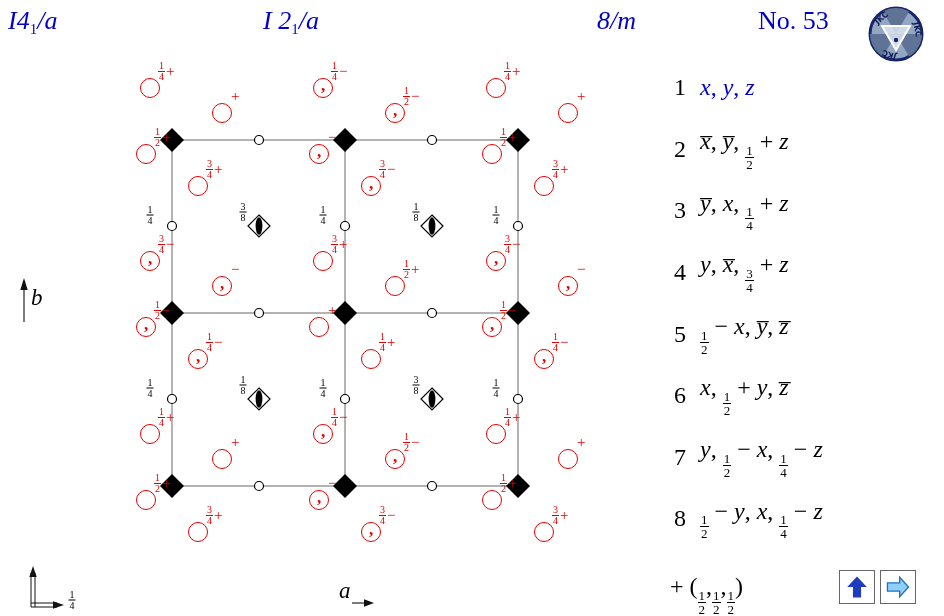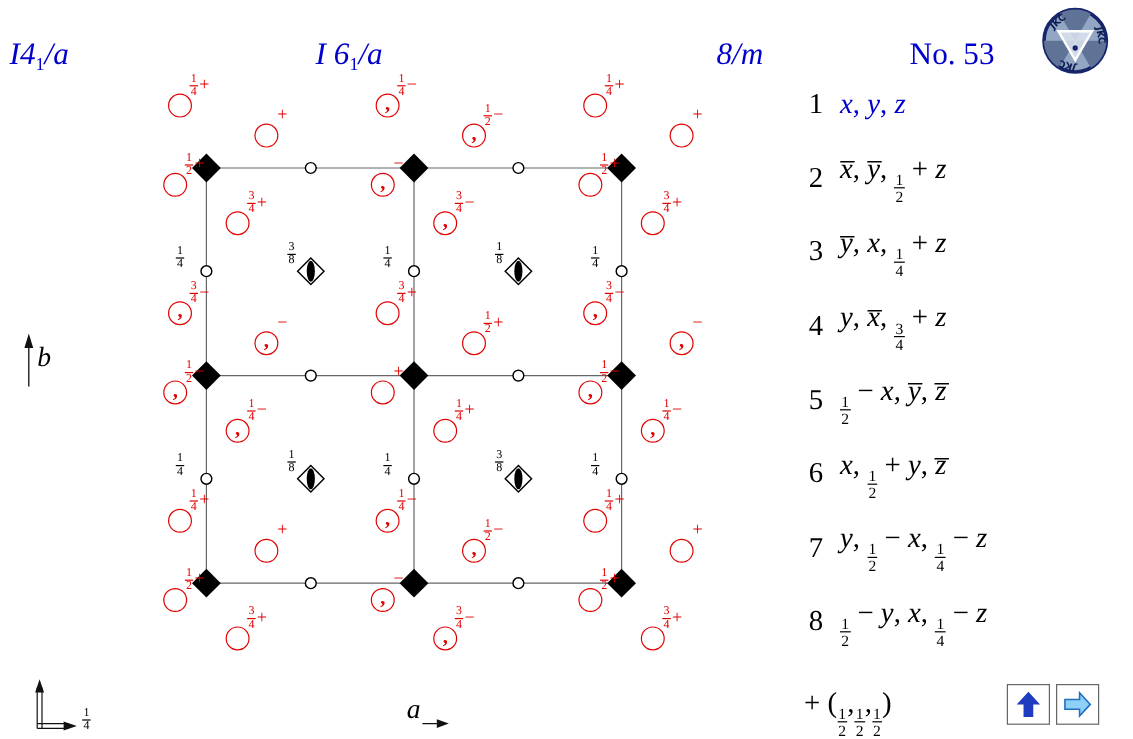--- a/index.html
+++ b/index.html
@@ -1,19 +1,19 @@
 <!DOCTYPE html>
 <html><head>
 <meta charset="utf-8">
 <style>
   html,body{margin:0;padding:0;background:#fff;}
   #page{position:relative;width:944px;height:616px;background:#fff;overflow:hidden;
         font-family:"Liberation Serif",serif;
         --red:#e10000;--blue:#0000cc;}
-  .hdr{position:absolute;top:6px;font-size:26px;color:var(--blue);white-space:nowrap;margin-top:24px;}
+  .hdr{position:absolute;top:6px;font-size:26px;color:var(--blue);white-space:nowrap;}
   #h1{left:8px}#h2{left:263px}#h3{left:597px}#h4{left:758px}
   .it{font-style:italic;}
   .up{font-style:normal;}
   .sub{font-size:15px;vertical-align:-5px;font-style:normal;}
   .fr{display:inline-flex;flex-direction:column;align-items:center;line-height:1;font-style:normal;vertical-align:-0.45em;}
   .fr .fn{padding:0 1px;}
   .fr .fd{border-top:1.1px solid currentColor;padding:0 1px;}
   #diagram-svg{position:absolute;left:0;top:0;z-index:1;pointer-events:none;}
   #diagram-labels{position:absolute;left:0;top:0;width:944px;height:616px;z-index:2;pointer-events:none;}
   .dlab{position:absolute;color:#000;}
@@ -41,21 +41,21 @@
   #btn-up{left:839px}#btn-next{left:880px}
   #logo{position:absolute;left:866px;top:4px;}
   svg text{font-family:"DejaVu Sans",sans-serif;}
 </style>
 </head>
 <body>
 
 <div id="page">
 
   <div class="hdr" id="h1"><span class="it">I4</span><span class="sub">1</span><span class="it">/a</span></div>
-  <div class="hdr" id="h2"><span class="it">I 6</span><span class="sub">1</span><span class="it">/a</span></div>
+  <div class="hdr" id="h2"><span class="it">I 2</span><span class="sub">1</span><span class="it">/a</span></div>
   <div class="hdr" id="h3"><span class="it">8/m</span></div>
   <div class="hdr" id="h4">No. 53</div>
 
   <svg id="logo" width="60" height="60" viewBox="0 0 60 60">
     <circle cx="30" cy="30" r="26" fill="#93a7c4" stroke="#16246b" stroke-width="3"></circle>
     <path d="M30,30 L56,30 A26,26 0 0 1 43,52.5 Z" fill="#5f7396"></path>
     <path d="M30,30 L17,52.5 A26,26 0 0 1 4,30 Z" fill="#5f7396"></path>
     <path d="M30,30 L17,7.5 A26,26 0 0 1 43,7.5 Z" fill="#5f7396"></path>
     <polygon points="30,46 16,22 44,22" fill="#dde4f0" fill-opacity="0.85" stroke="#fff" stroke-width="2"></polygon>
     <circle cx="30" cy="36" r="2.2" fill="#16246b"></circle>

